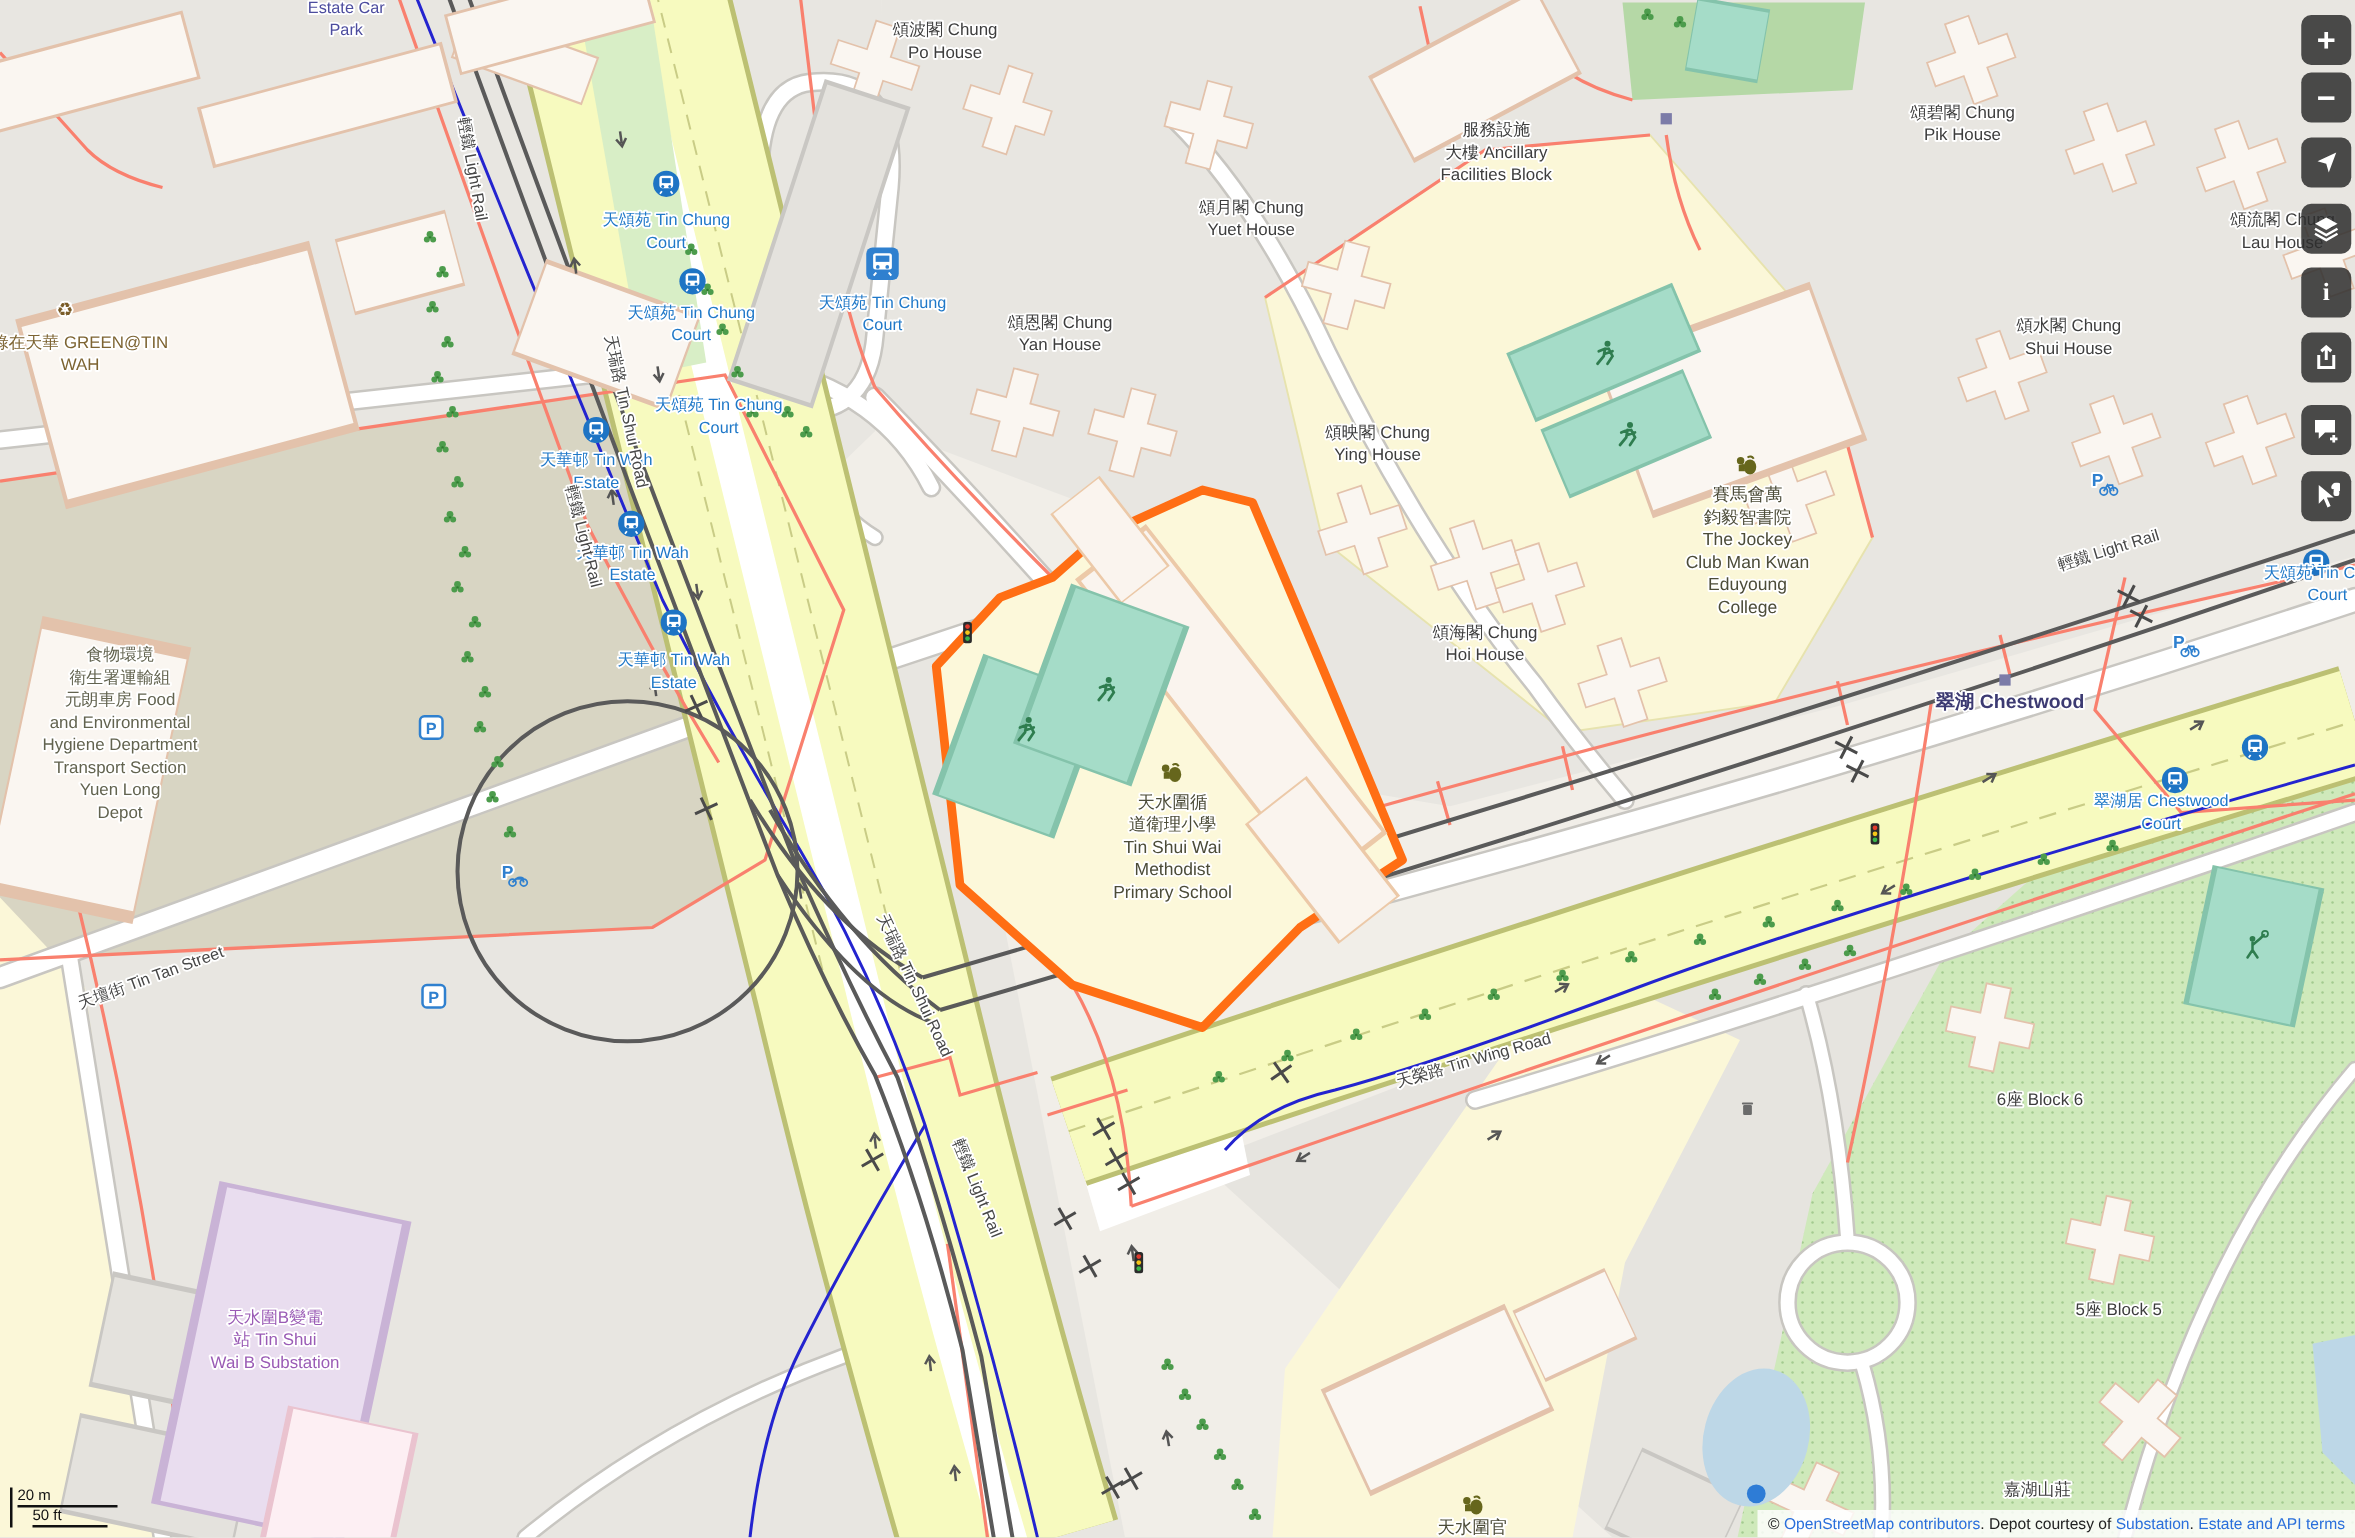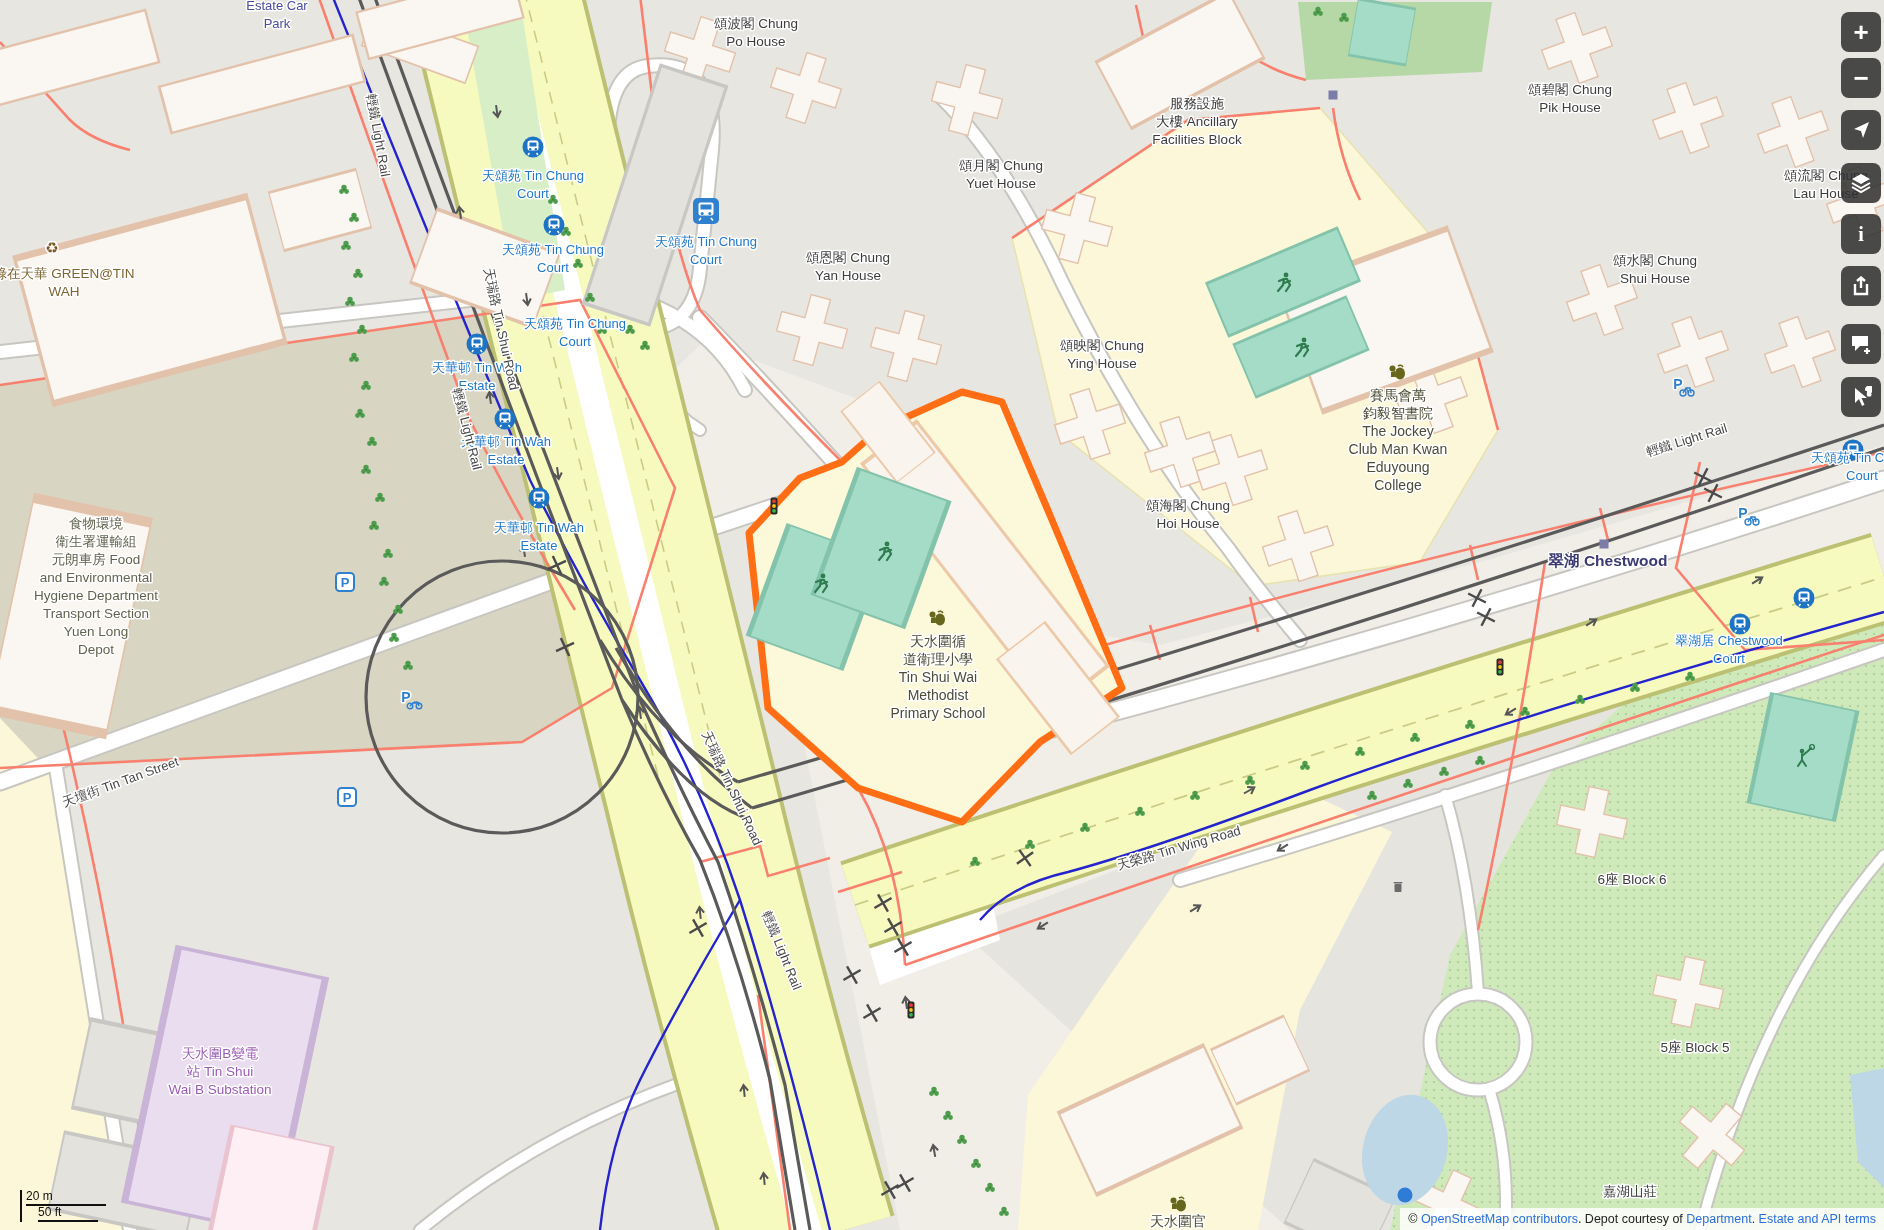--- a/index.html
+++ b/index.html
@@ -11,21 +11,21 @@
   text.p{fill:#3c3a72;font-size:15.5px;font-weight:bold;}
   text.r{fill:#474747;font-size:13px;}
   text.d{fill:#62634f;font-size:13.5px;}
   text.pw{fill:#9a5bb5;font-size:13.5px;}
   text.sc{fill:#4c4c38;font-size:14px;}
   text.a{fill:#7d6432;font-size:13.5px;}
   text.car{fill:#4c4c9e;font-size:13px;}
   .ctl{position:absolute;right:3px;width:40px;height:40px;background:rgba(45,45,45,.85);border-radius:8px;color:#fff;display:flex;align-items:center;justify-content:center;cursor:pointer;box-sizing:border-box;}
   .ctl span.glyph{font-size:26px;line-height:1;font-weight:bold;}
   .ctl svg{display:block;}
-  #scalebar{position:absolute;left:20px;bottom:8px;font-size:12px;color:#111;border-left:2px solid #111;padding-left:4px;line-height:1.1;background:transparent;}
+  #scalebar{position:absolute;left:8px;bottom:8px;font-size:12px;color:#111;border-left:2px solid #111;padding-left:4px;line-height:1.1;background:transparent;}
   #scalebar .m{border-bottom:2px solid #111;width:80px;padding-bottom:1px;}
   #scalebar .ft{border-bottom:2px solid #111;width:60px;padding-bottom:1px;margin-left:12px;}
   #attribution{position:absolute;right:0;bottom:0;background:rgba(255,255,255,.82);font-size:12.5px;color:#222;padding:4px 8px;white-space:nowrap;}
   #attribution a{color:#2a6fdb;text-decoration:none;cursor:pointer;}
 </style>
 </head>
 <body>
 
 <div id="stage">
 <svg id="mapsvg" width="1884" height="1230" viewBox="0 0 1884 1230">
@@ -502,15 +502,15 @@
     </svg>
   </div>
 </div>
 
 <div id="scalebar">
   <div class="m">20 m</div>
   <div class="ft">50 ft</div>
 </div>
 
 <div id="attribution">
-  <span>© </span><a>OpenStreetMap contributors</a><span>. Depot courtesy of </span><a>Department</a><span>. </span><a>Estate and API terms</a>
+  <span>© </span><a>OpenStreetMap contributors</a><span>. Depot courtesy of </span><a>Substation</a><span>. </span><a>Estate and API terms</a>
 </div>
 </div>
 
 </body></html>

